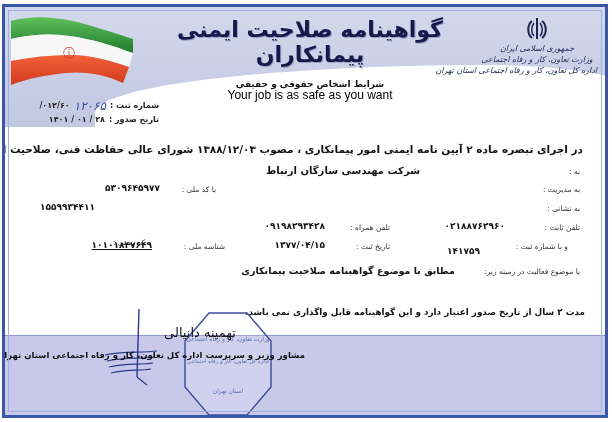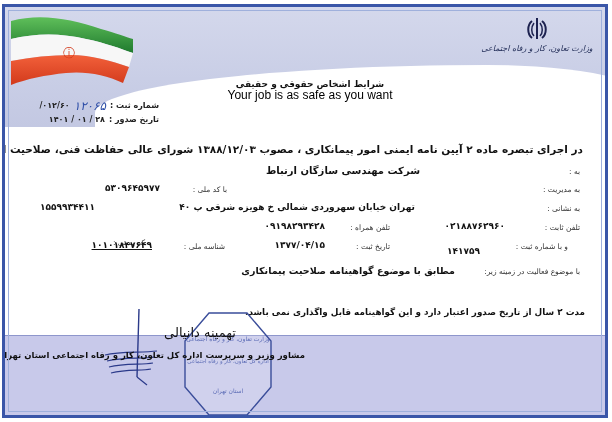--- a/index.html
+++ b/index.html
@@ -116,23 +116,26 @@
   </svg>
 
   <div class="emblem-block">
     <svg class="emblem" viewBox="0 0 28 28">
       <path d="M14,3 L14,24" stroke="#1d2250" stroke-width="2"></path>
       <path d="M9,6 C4,10 4,19 9,23" stroke="#1d2250" stroke-width="2" fill="none"></path>
       <path d="M19,6 C24,10 24,19 19,23" stroke="#1d2250" stroke-width="2" fill="none"></path>
       <path d="M11,8 C8,12 8,18 11,21" stroke="#1d2250" stroke-width="1.5" fill="none"></path>
       <path d="M17,8 C20,12 20,18 17,21" stroke="#1d2250" stroke-width="1.5" fill="none"></path>
     </svg>
+    <div class="emblem-line">جمهوری اسلامی ایران</div>
     <div class="emblem-line">وزارت تعاون، کار و رفاه اجتماعی</div>
-  </div>
-
+    <div class="emblem-line">اداره کل تعاون، کار و رفاه اجتماعی استان تهران</div>
+  </div>
+
+  <div class="main-title">گواهینامه صلاحیت ایمنی پیمانکاران</div>
   <div class="slogan">Your job is as safe as you want</div>
   <div class="subtitle">شرایط اشخاص حقوقی و حقیقی</div>
 
   <div class="reg-block">
     <div class="reg-row">
       <span>شماره ثبت :</span>
       <span class="hand">۱۲۰۶۵</span>
       <span>۰۱۲/۶۰/</span>
     </div>
     <div class="reg-row">
@@ -143,27 +146,26 @@
 
   <div class="intro">در اجرای تبصره ماده ۲ آیین نامه ایمنی امور پیمانکاری ، مصوب ۱۳۸۸/۱۲/۰۳ شورای عالی حفاظت فنی، صلاحیت ایمنی</div>
 
   <div class="row" style="top:158px;">
     <span class="lbl" style="right:0;">به :</span>
     <span class="val" style="right:160px;font-size:10px;">شرکت مهندسی سازگان ارتباط</span>
   </div>
 
   <div class="row" style="top:176px;">
     <span class="lbl" style="right:0;">به مدیریت :</span>
-    <span class="lbl" style="right:353px;text-align:right;">با کد ملی :</span>
+    <span class="lbl" style="right:364px;text-align:right;">با کد ملی :</span>
     <span class="val" style="right:420px;">۵۳۰۹۶۴۵۹۷۷</span>
   </div>
 
   <div class="row" style="top:195px;">
     <span class="lbl" style="right:0;">به نشانی :</span>
-    <span class="val" style="right:165px;">تهران خیابان سهروردی شمالی خ هویزه شرقی پ ۴۰</span>
     <span class="lbl" style="right:435px;margin-top:34px;">کد پستی :</span>
     <span class="val" style="right:485px;">۱۵۵۹۹۳۴۴۱۱</span>
   </div>
 
   <div class="row" style="top:214px;">
     <span class="lbl" style="right:0;">تلفن ثابت :</span>
     <span class="val" style="right:75px;">۰۲۱۸۸۷۶۲۹۶۰</span>
     <span class="lbl" style="right:190px;">تلفن همراه :</span>
     <span class="val" style="right:255px;">۰۹۱۹۸۲۹۳۴۲۸</span>
   </div>

